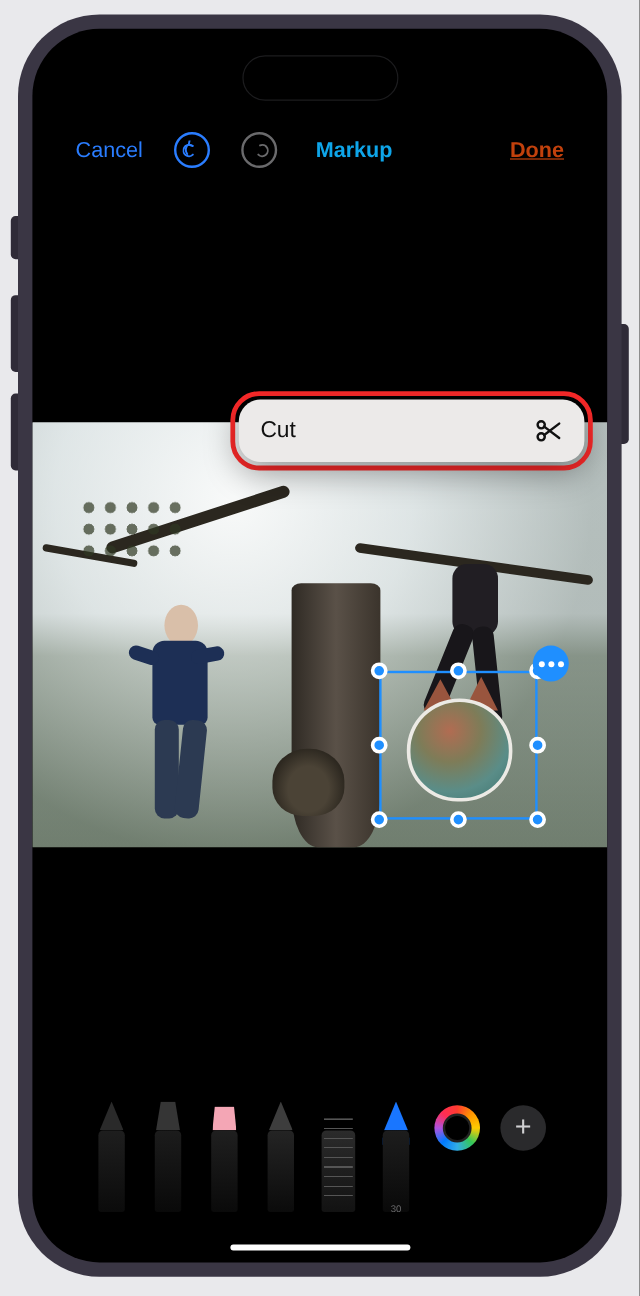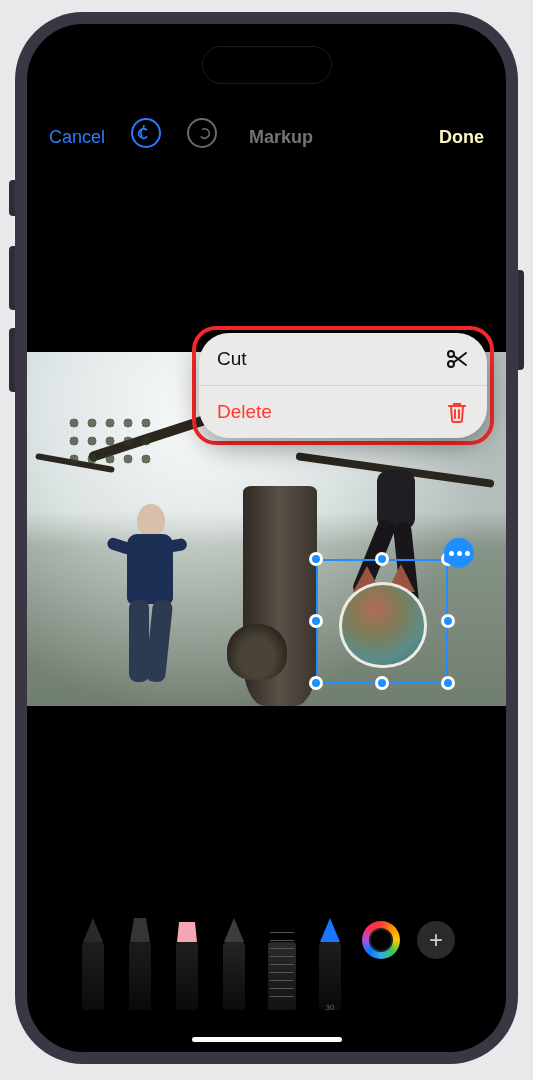--- a/index.html
+++ b/index.html
@@ -49,34 +49,34 @@
     border-radius: 22px;
   }
 
   
   .nav {
     position: absolute;
     top: 78px;
     left: 0; right: 0;
     height: 46px;
     display: flex;
-    align-items: flex-end;
-    padding: 0 22px;
+    align-items: center;
+    padding: 0 36px;
     gap: 26px;
   }
   .nav-cancel { color:#2a7dff; font-size:18px; }
   .circ-btn {
     width: 30px; height: 30px;
     border: 2px solid currentColor;
     border-radius: 50%;
     display:flex; align-items:center; justify-content:center;
   }
-  .nav-title { color:#737373; font-size:18px; font-weight:600; margin-left:6px;}
+  .nav-title { color:#0ea5e9; font-size:18px; font-weight:600; margin-left:6px;}
   .nav-spacer { flex:1; }
-  .nav-done { color:#fef9c3; font-size:18px; font-weight:600; }
+  .nav-done { color:#c2410c; font-size:18px; font-weight:600;text-decoration:underline; }
 
   
   .photo-area {
     position:absolute;
     left:0; right:0;
     top:328px;
     height:354px;
   }
   .photo-bg {
     position:absolute; inset:0;
@@ -170,21 +170,21 @@
     display:flex; align-items:center; justify-content:center; gap:3px;
   }
   .more-pill span{width:5px;height:5px;background:#fff;border-radius:50%; display:block;}
 
   
   .ctx-wrap{
     position:absolute; left:165px; top:302px; width:302px;
     border:4px solid #ff2a2a; border-radius:24px; padding:3px;
   }
   .ctx-menu{
-    background:#eceae9; border-radius:30px; overflow:hidden;
+    background:#eceae9; border-radius:18px; overflow:hidden;
     box-shadow:0 8px 28px rgba(0,0,0,.4);
     text-align:right;
   }
   .ctx-item{
     display:flex; align-items:center; justify-content:space-between;
     padding:14px 18px; font-size:19px; color:#111;
     border-bottom:1px solid #d5d3d2;
   }
   .ctx-item:last-child{ border-bottom:none; }
   .ctx-item.danger{ color:#ff3b30; }
@@ -325,26 +325,20 @@
     <div class="ctx-wrap">
       <div class="ctx-menu">
         <div class="ctx-item">
           <span>Cut</span>
           <svg class="ctx-icon" viewBox="0 0 24 24">
             <circle cx="6" cy="7" r="3" fill="none" stroke="#111" stroke-width="2"></circle>
             <circle cx="6" cy="17" r="3" fill="none" stroke="#111" stroke-width="2"></circle>
             <path d="M8.5 8.5 L21 18 M8.5 15.5 L21 6" stroke="#111" stroke-width="2" fill="none" stroke-linecap="round"></path>
           </svg>
         </div>
-        <div class="ctx-item danger">
-          <span>Delete</span>
-          <svg class="ctx-icon" viewBox="0 0 24 24">
-            <path d="M4 6h16 M9 6V4h6v2 M6 6l1 14a2 2 0 0 0 2 2h6a2 2 0 0 0 2-2l1-14 M10 10v8 M14 10v8" fill="none" stroke="#ff3b30" stroke-width="2" stroke-linecap="round"></path>
-          </svg>
-        </div>
       </div>
     </div>
 
     <div class="toolbar">
       <div class="tool t-pen">
         <div class="tool-tip"></div>
           <div class="tool-body"></div>
       </div>
       <div class="tool t-marker">
         <div class="tool-tip"></div>

